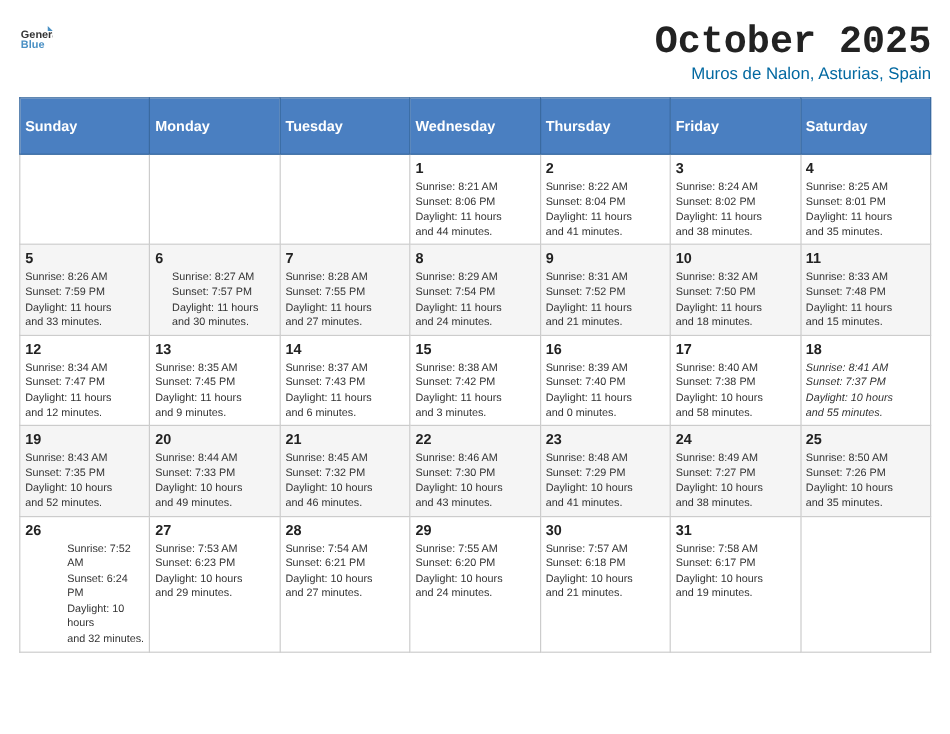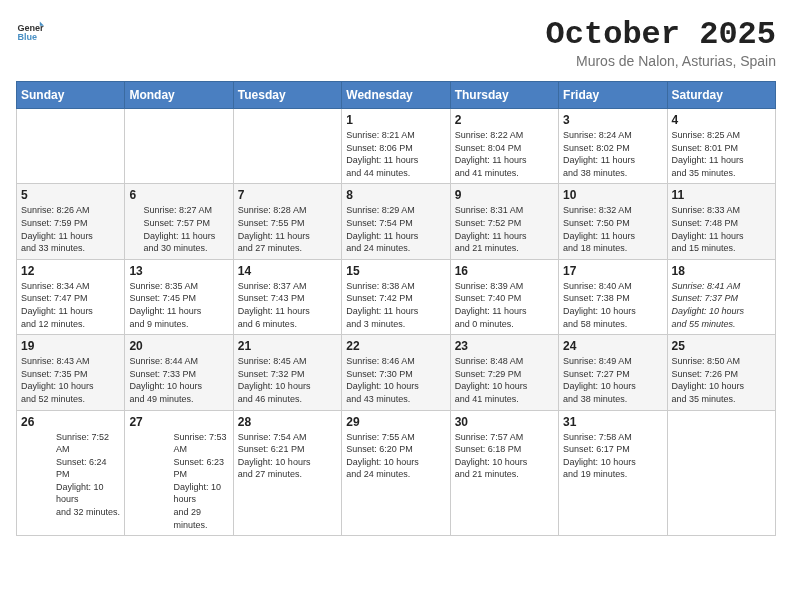--- a/index.html
+++ b/index.html
@@ -30,33 +30,33 @@
     }
     .title-block h1 {
       font-size: 32px;
       font-weight: bold;
       color: #222;
       font-family: Liberation Mono, monospace;
     }
     .title-block h2 {
       font-size: 14px;
       font-weight: normal;
-      color: #737373;
+      color: #0369a1;
     }
     .calendar {
       width: 100%;
       border-collapse: collapse;
       border: 1px solid #ccc;
     }
     .calendar th {
       background-color: #4a7fc1;
       color: #fff;
       font-size: 12px;
       font-weight: bold;
-      padding: 6px 4px;
+      padding: 16px 4px;
       text-align: left;
       border: 1px solid #3a6aa0;
     }
     .calendar td {
       vertical-align: top;
       border: 1px solid #ccc;
       padding: 4px;
       width: 108px;
       min-height: 80px;
       font-size: 9.5px;
@@ -300,21 +300,21 @@
       <tr>
         <td>
           <div class="day-number">26</div>
           <div class="day-info" style="white-space: pre-line; margin-left: 35px;">Sunrise: 7:52 AM
 Sunset: 6:24 PM
 Daylight: 10 hours
 and 32 minutes.</div>
         </td>
         <td>
           <div class="day-number">27</div>
-          <div class="day-info" style="white-space: pre-line; margin-left: 44px;">Sunrise: 7:53 AM
+          <div class="day-info" style="white-space: pre-line;">Sunrise: 7:53 AM
 Sunset: 6:23 PM
 Daylight: 10 hours
 and 29 minutes.</div>
         </td>
         <td>
           <div class="day-number">28</div>
           <div class="day-info" style="white-space: pre-line;">Sunrise: 7:54 AM
 Sunset: 6:21 PM
 Daylight: 10 hours
 and 27 minutes.</div>

